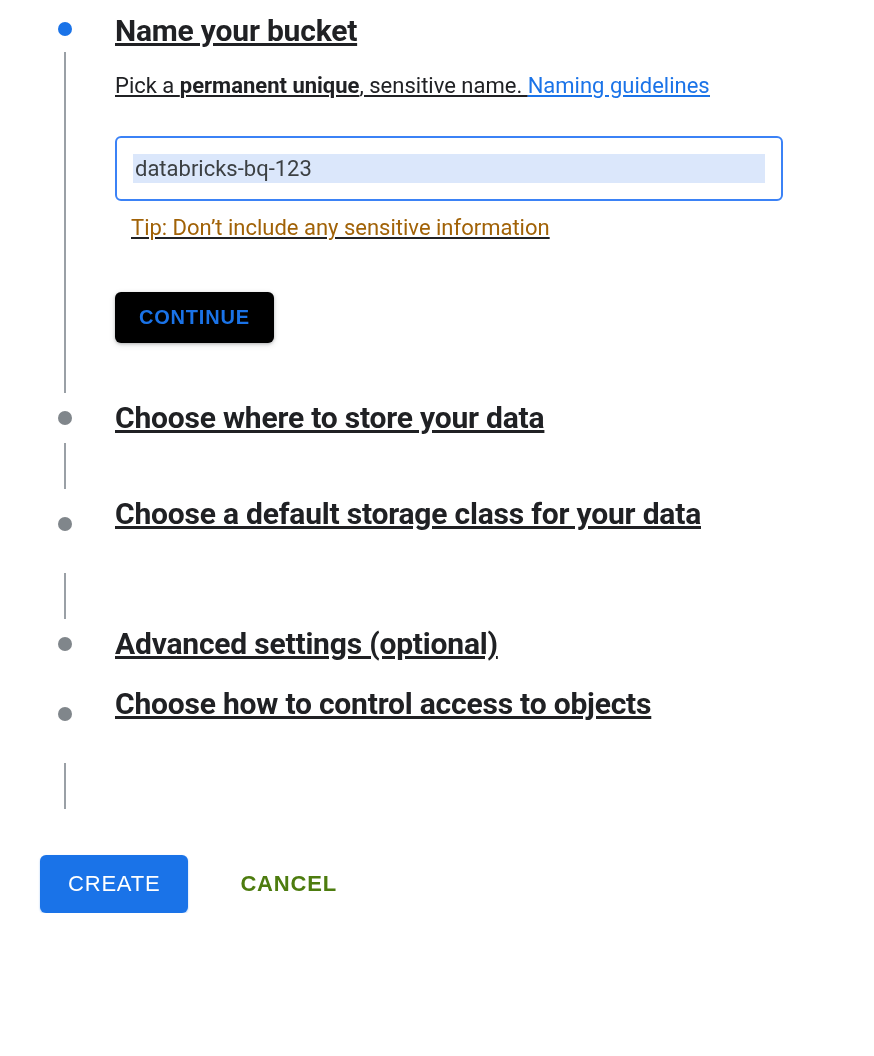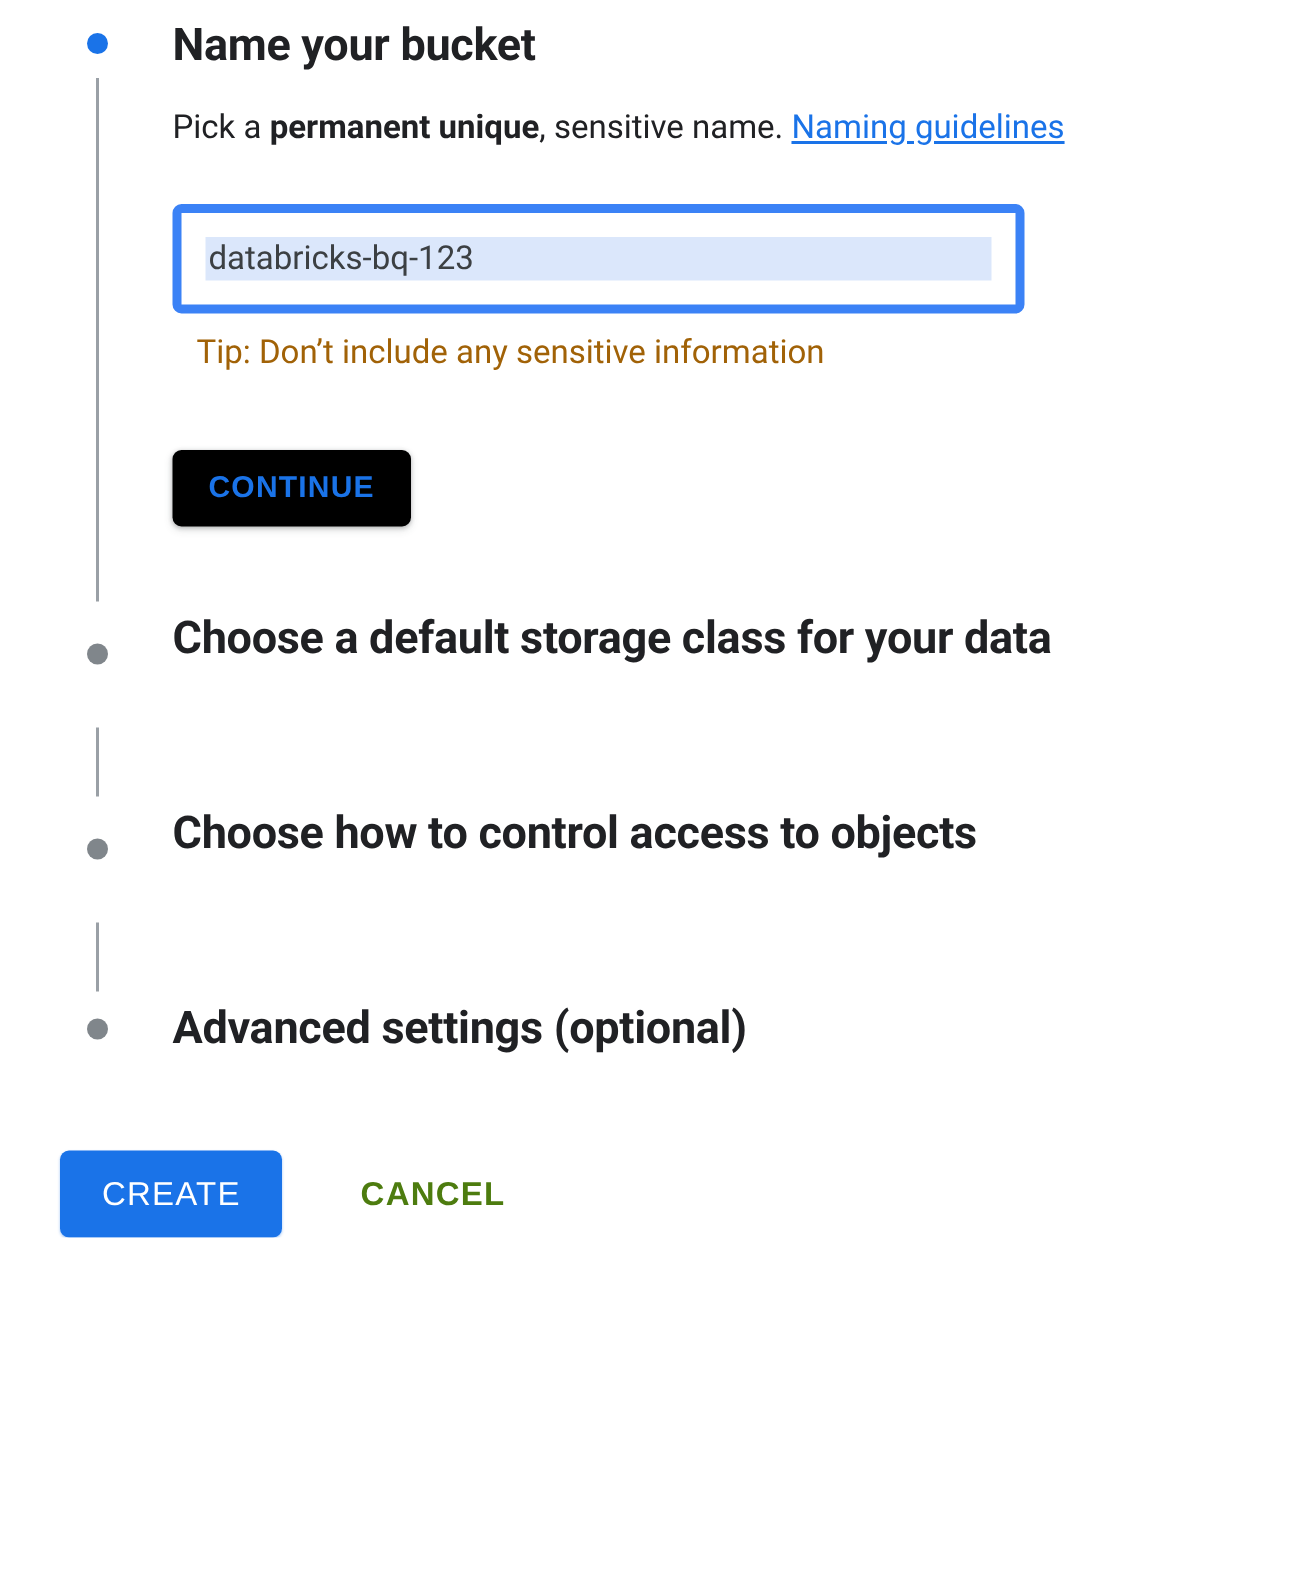--- a/index.html
+++ b/index.html
@@ -6,20 +6,21 @@
   body {
     margin: 0;
     padding: 0;
     font-family: Roboto, "Helvetica Neue", Arial, sans-serif;
     background: #fff;
     color: #202124;
     width: 874px;
   }
   .stepper {
     padding: 8px 16px 0 40px;
+    text-decoration: underline;
   }
   .step {
     position: relative;
     padding-left: 75px;
   }
   .step-bullet {
     position: absolute;
     left: 18px;
     top: 14px;
     width: 14px;
@@ -57,24 +58,24 @@
     line-height: 1.3;
   }
   .step-desc b { font-weight: 700; }
   .step-desc a {
     color: #1a73e8;
     text-decoration: underline;
     text-align: center;
   }
   .input-wrap {
     margin-top: 36px;
-    border: 6px solid #3b82f6;
+    border: 2px solid #3b82f6;
     border-radius: 6px;
     padding: 16px 16px;
-    width: 568px;
+    width: 668px;
   }
   .input-field {
     width: 100%;
     border: none;
     outline: none;
     font-size: 22px;
     font-family: inherit;
     color: #3c4043;
     padding: 2px 2px;
     background: #dbe7fb;
@@ -147,36 +148,41 @@
     <div class="step-desc">
       <span>Pick a </span><b>permanent unique</b><span>, sensitive name. </span><a href="#">Naming guidelines</a>
     </div>
     <div class="input-wrap">
       <input class="input-field" type="text" value="databricks-bq-123" style="">
     </div>
     <div class="tip">Tip: Don’t include any sensitive information</div>
     <button class="continue-btn">CONTINUE</button>
   </div>
 
+  <div class="step collapsed">
+    <span class="step-bullet inactive"></span>
+    <span class="step-line short"></span>
+    <div class="step-title">Choose where to store your data</div>
+  </div>
 
   <div class="step collapsed tall" style="min-height:130px;">
     <span class="step-bullet inactive"></span>
     <span class="step-line short" style="top:84px;"></span>
     <div class="step-title">Choose a default storage class for your data</div>
   </div>
 
+  <div class="step collapsed last">
+    <span class="step-bullet inactive"></span>
+    <div class="step-title">Advanced settings (optional)</div>
+  </div>
+
   <div class="step collapsed tall" style="min-height:130px;">
     <span class="step-bullet inactive"></span>
     <span class="step-line short" style="top:84px;"></span>
     <div class="step-title">Choose how to control access to objects</div>
-  </div>
-
-  <div class="step collapsed last">
-    <span class="step-bullet inactive"></span>
-    <div class="step-title">Advanced settings (optional)</div>
   </div>
 
 </div>
 
 <div class="footer">
   <button class="create-btn">CREATE</button>
   <button class="cancel-btn">CANCEL</button>
 </div>
 
 </body></html>

